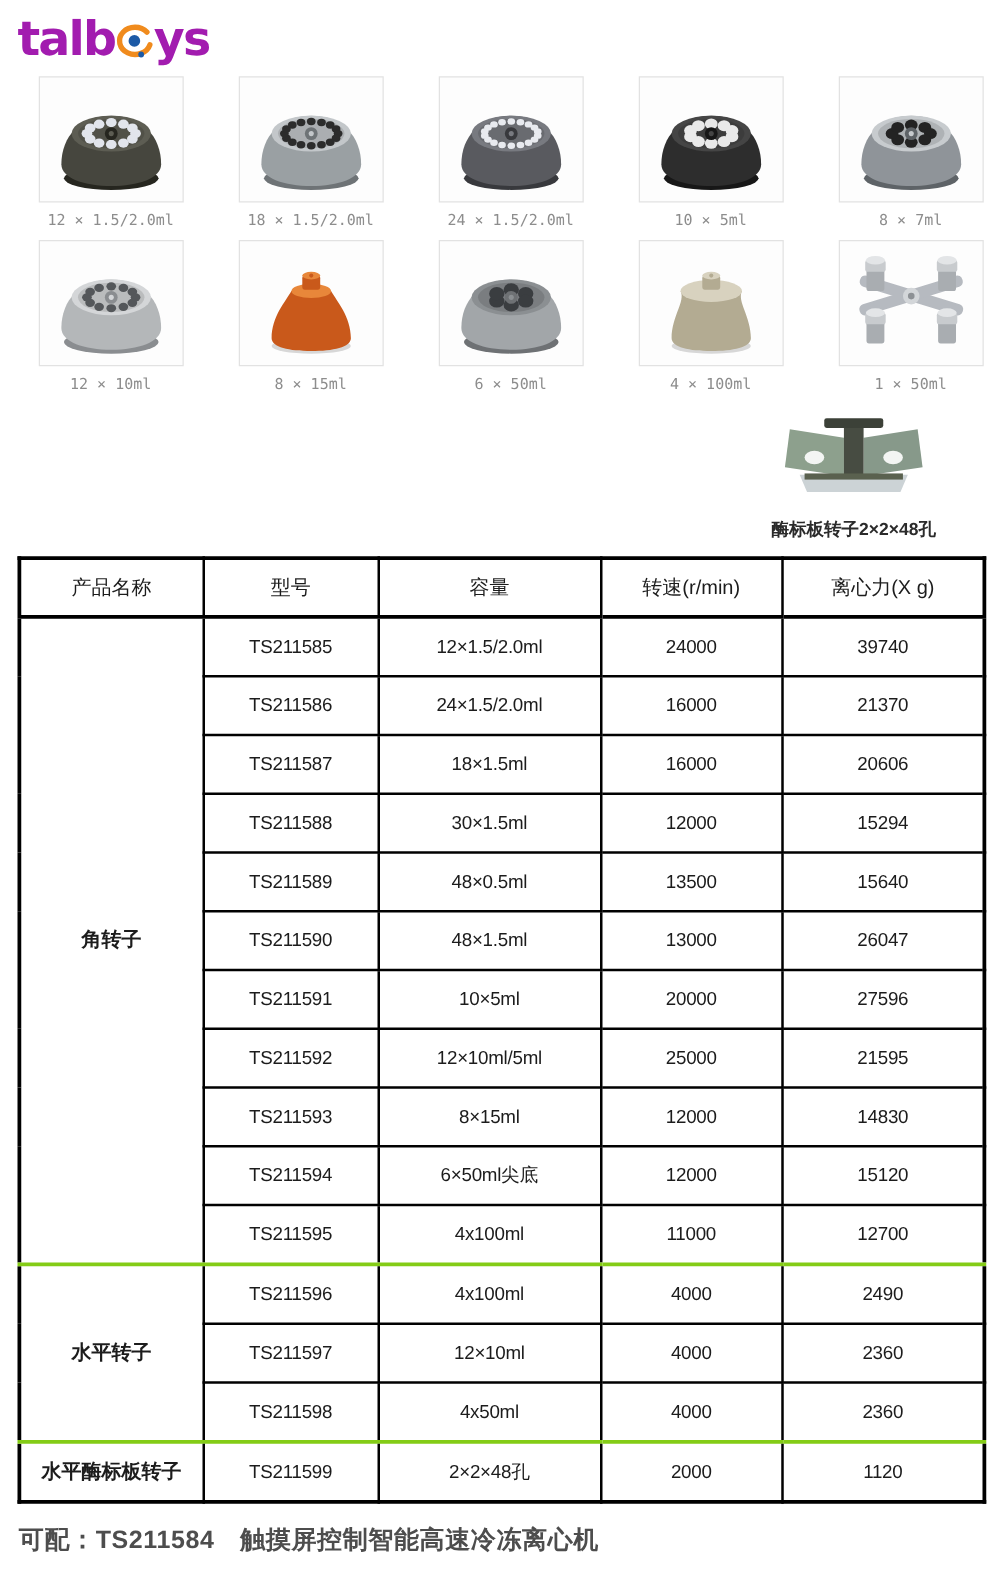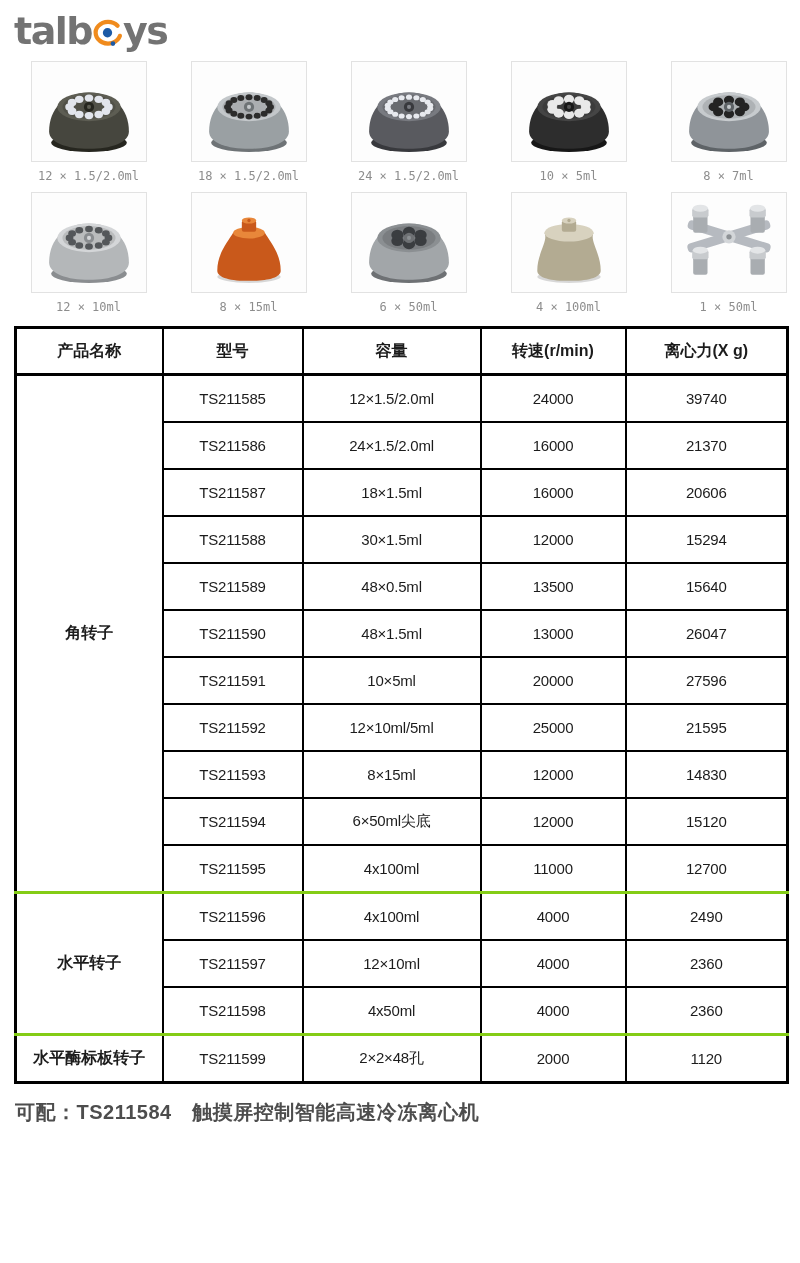--- a/index.html
+++ b/index.html
@@ -24,33 +24,33 @@
   .extra-wrap{width:170px;margin:8px 32px 4px auto;display:flex;flex-direction:column;align-items:center;}
   .extra-box{width:118px;height:84px;background:#fff;display:flex;align-items:center;justify-content:center;}
   .extra-box svg{width:118px;height:80px;display:block;}
   .extra-cap{margin-top:9px;font-size:14px;font-weight:bold;color:#2b2b2b;white-space:nowrap;}
 
   
   .spec-table{margin:12px 0 0 14px;border-collapse:collapse;border:3px solid #000;
               table-layout:fixed;width:772px;}
   .spec-table th,.spec-table td{border:2px solid #000;text-align:center;vertical-align:middle;
               height:45px;font-size:15px;padding:0 3px;color:#1c1c1c;letter-spacing:-0.2px;}
-  .spec-table thead th{font-size:16px;font-weight:bold;border-bottom:3px solid #000;height:44px;letter-spacing:0;margin-top:28px;}
+  .spec-table thead th{font-size:16px;font-weight:normal;border-bottom:3px solid #000;height:44px;letter-spacing:0;margin-top:28px;}
   .spec-table td.gname{font-size:16px;font-weight:bold;letter-spacing:0;}
   .spec-table tr.group-start td{border-top:3px solid #84cc16;text-align:center;}
 
   .footer-note{margin:15px 0 0 15px;font-size:20px;font-weight:bold;color:#4d4d4d;letter-spacing:0.5px;}
 </style>
 </head>
 <body>
 
 <div class="page">
 
   <div class="header">
-    <div class="logo" id="logo" style="color: #737373;">
+    <div class="logo" id="logo" style="color: #a21caf;">
       <span>talb</span>
       <svg class="swirl" viewBox="0 0 40 40">
         <path d="M33 10 A16 14 0 1 0 36 23" fill="none" stroke-width="5.5" stroke-linecap="round" id="swirl-arc" stroke="#f08b1d"></path>
         <circle cx="20" cy="19" r="6" id="swirl-dot" fill="#1c5aa6"></circle>
         <circle cx="27" cy="33" r="3" id="swirl-dot2" fill="#1c5aa6"></circle>
       </svg>
       <span>ys</span>
     </div>
   </div>
 
@@ -284,20 +284,35 @@
     <rect x="-7" y="1" width="14" height="17" rx="2" fill="#a9adb1"></rect>
     <rect x="-8" y="-6" width="16" height="9" rx="2" fill="#c8cbce"></rect>
     <ellipse cx="0" cy="-6" rx="7.5" ry="3.4" fill="#e3e5e7"></ellipse>
   </g>
   </svg>
         </div>
         <figcaption class="thumb-cap">1 × 50ml</figcaption>
       </figure>
     </div>
 
+  <div class="extra-wrap">
+    <div class="extra-box" id="extra-art">
+        <svg viewBox="0 0 120 80">
+    <path d="M16 56 L104 56 L98 70 L22 70 Z" fill="#ccd3d6"></path>
+    <path d="M8 19 L52 26 L52 57 L4 50 Z" fill="#8da08d"></path>
+    <ellipse cx="28" cy="42" rx="8" ry="5.5" fill="#f3f5f3"></ellipse>
+    <path d="M112 19 L68 26 L68 57 L116 50 Z" fill="#87998a"></path>
+    <ellipse cx="92" cy="42" rx="8" ry="5.5" fill="#f3f5f3"></ellipse>
+    <rect x="52" y="14" width="16" height="44" fill="#474c42"></rect>
+    <rect x="36" y="10" width="48" height="8" rx="2" fill="#3c4138"></rect>
+    <rect x="20" y="55" width="80" height="5" fill="#5a614f"></rect>
+  </svg>
+      </div>
+    <div class="extra-cap">酶标板转子2×2×48孔</div>
+  </div>
 
   <table class="spec-table">
     <colgroup>
       <col style="width:147px">
         <col style="width:140px">
         <col style="width:178px">
       <col style="width:145px">
         <col style="width:162px">
     </colgroup>
     <thead>

